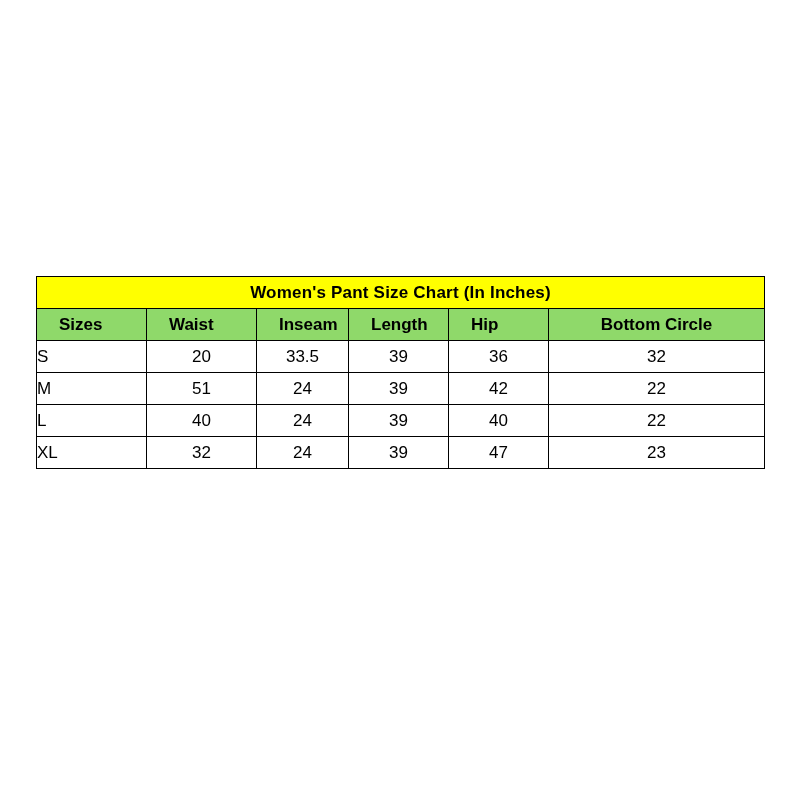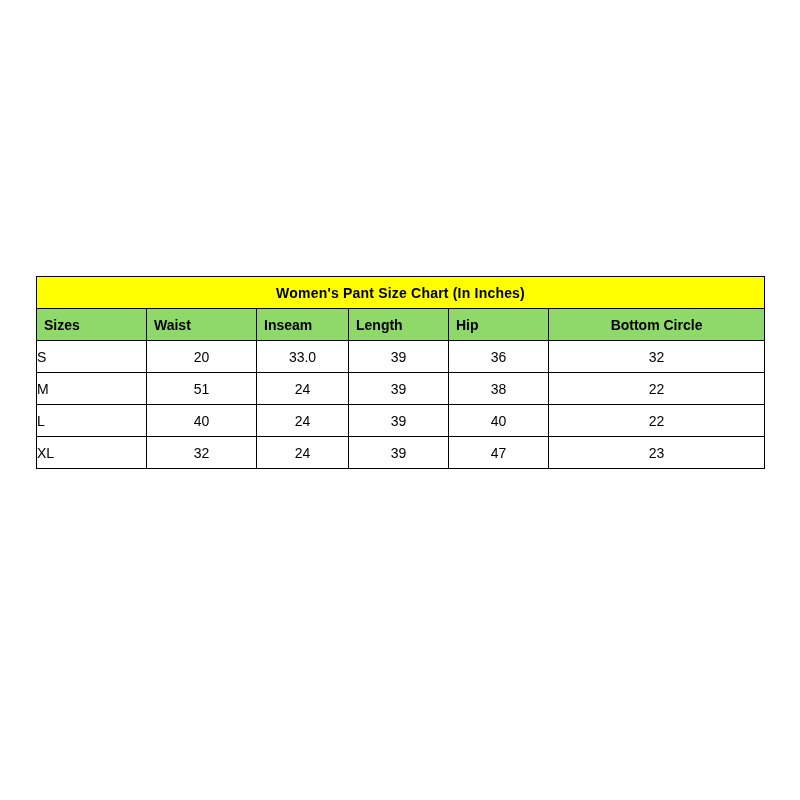--- a/index.html
+++ b/index.html
@@ -21,42 +21,42 @@
   }
   table.size-chart {
     border-collapse: collapse;
     table-layout: fixed;
     width: 728px;
     background: #ffffff;
   }
   table.size-chart td, table.size-chart th {
     border: 1px solid #000000;
     padding: 0;
-    font-size: 14px;
+    font-size: 17px;
     color: #000000;
     height: 32px;
     box-sizing: border-box;
   }
   .title-cell {
     background: #ffff00;
     text-align: center;
     font-weight: bold;
     font-size: 22px;
     height: 40px;
     letter-spacing: 0.2px;
   }
   .header-row th {
     background: #8fd96a;
     font-weight: bold;
     font-size: 21px;
     height: 36px;
   }
   .header-row th.left {
     text-align: left;
-    padding-left: 7px;
+    padding-left: 22px;
   }
   .header-row th.center {
     text-align: center;
   }
   td.size-label {
     text-align: left;
     padding-left: 7px;
     font-size: 19px;
   }
   td.value {
@@ -92,31 +92,31 @@
         <th class="left">Sizes</th>
         <th class="left">Waist</th>
         <th class="left">Inseam</th>
         <th class="left">Length</th>
         <th class="left">Hip</th>
         <th class="center">Bottom Circle</th>
       </tr>
       <tr>
         <td class="size-label">S</td>
         <td class="value">20</td>
-        <td class="value">33.0</td>
+        <td class="value">33.5</td>
         <td class="value">39</td>
         <td class="value">36</td>
         <td class="value">32</td>
       </tr>
       <tr>
         <td class="size-label">M</td>
         <td class="value">51</td>
         <td class="value">24</td>
         <td class="value">39</td>
-        <td class="value">38</td>
+        <td class="value">42</td>
         <td class="value">22</td>
       </tr>
       <tr>
         <td class="size-label">L</td>
         <td class="value">40</td>
         <td class="value">24</td>
         <td class="value">39</td>
         <td class="value">40</td>
         <td class="value">22</td>
       </tr>

